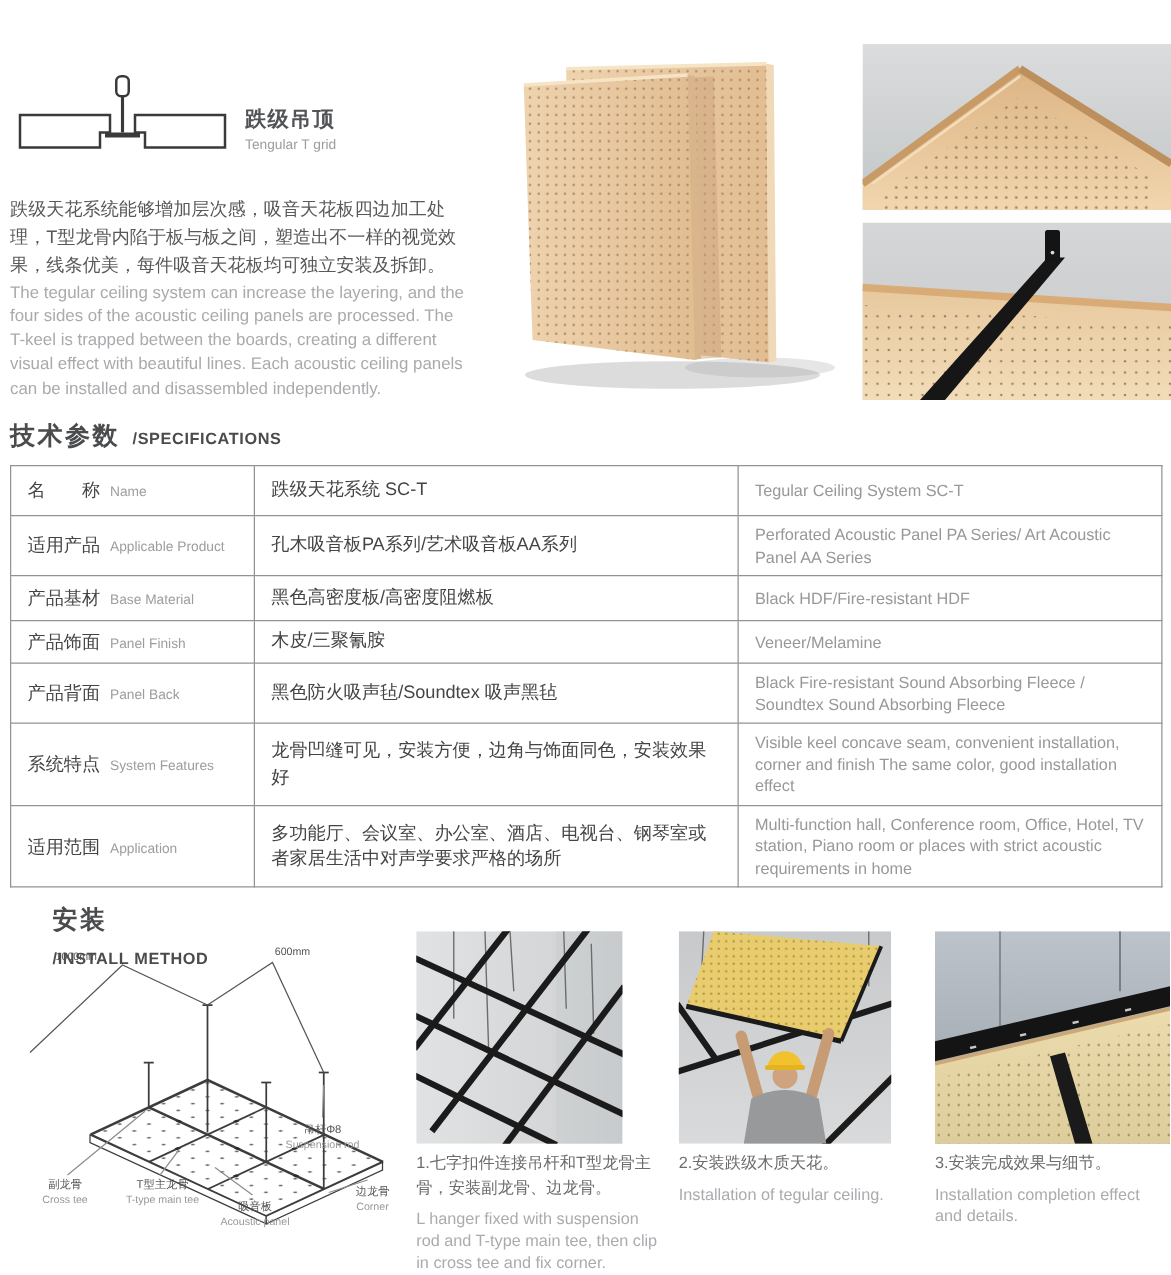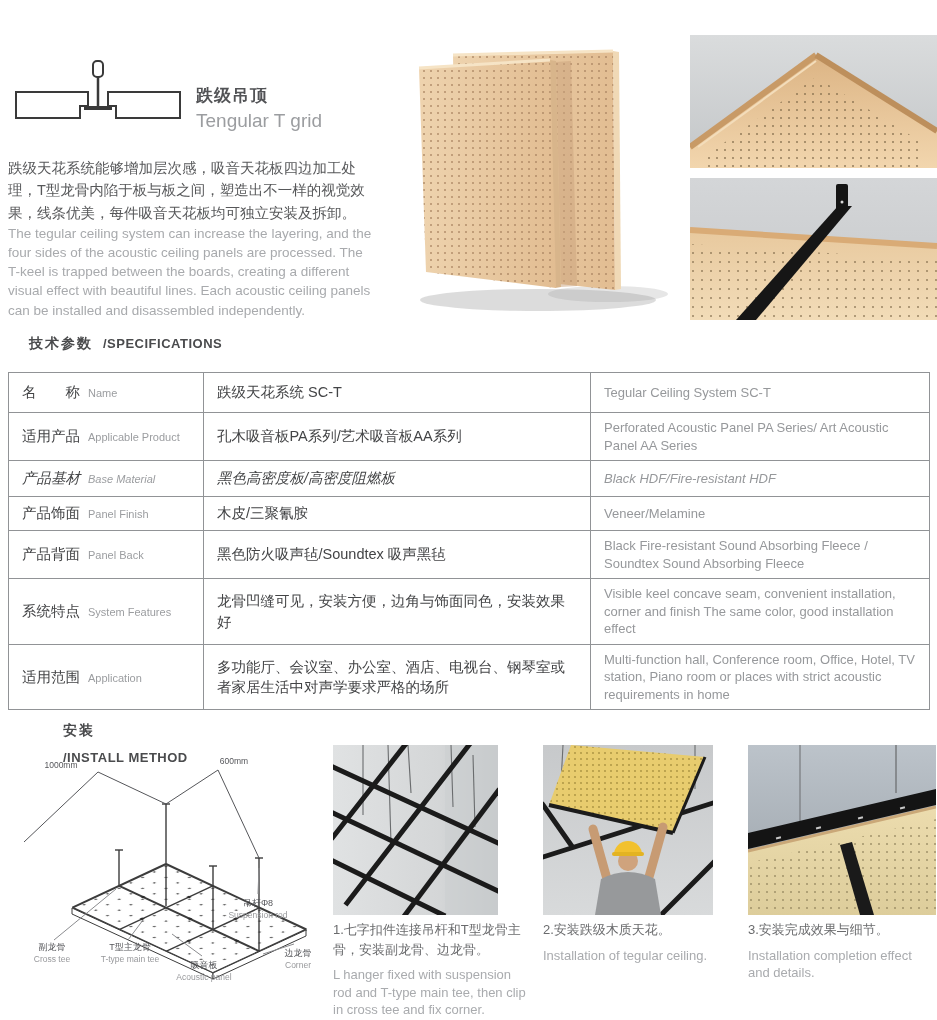--- a/index.html
+++ b/index.html
@@ -2,38 +2,38 @@
 <html><head>
 <meta charset="utf-8">
 <style>
   html,body{margin:0;padding:0;background:#ffffff;}
   .page{position:relative;width:937px;height:1020px;background:#fff;overflow:hidden;
         font-family:"Liberation Sans","DejaVu Sans",sans-serif;color:#58595b;border-radius:11px;}
   .abs{position:absolute;}
 
   
   .title-zh{font-size:17px;font-weight:700;color:#525356;letter-spacing:1px;}
-  .title-en{font-size:19px;color:#9b9da0;margin-top:3px;}
+  .title-en{font-size:11px;color:#9b9da0;margin-top:3px;}
   .desc-zh{font-size:14.5px;line-height:1.55;color:#57585a;width:374px;}
   .desc-en{font-size:13.5px;line-height:1.42;color:#a8aaad;width:370px;}
 
   
   .sec-head{display:flex;align-items:baseline;gap:10px;}
-  .sec-zh{font-size:14px;font-weight:700;color:#4a4b4d;letter-spacing:2px;margin-left:21px;}
+  .sec-zh{font-size:20px;font-weight:700;color:#4a4b4d;letter-spacing:2px;}
   .sec-en{font-size:13px;font-weight:700;color:#4a4b4d;letter-spacing:.5px;}
 
   
   table.spec{border-collapse:collapse;width:922px;table-layout:fixed;}
   table.spec td{border:1px solid #919396;vertical-align:middle;padding:6px 13px;}
   td.c1{width:168px;}
   td.c2{width:360px;font-size:14.5px;color:#434446;line-height:1.4;}
   td.c3{font-size:13px;color:#96989b;line-height:1.35;}
   .lzh{font-size:14.5px;color:#434446;}
   .len{font-size:11px;color:#9b9da0;margin-left:8px;}
-  tr.r1{height:40px;} tr.r2{height:37px;} tr.r3{height:36px;font-style:italic;} tr.r4{height:34px;}
+  tr.r1{height:40px;} tr.r2{height:37px;} tr.r3{height:36px;} tr.r4{height:34px;}
   tr.r5{height:41px;} tr.r6{height:37px;} tr.r7{height:53px;} tr.r8{height:50px;}
 
   
   .cap-zh{font-size:13px;color:#6a6b6d;line-height:1.5;}
   .cap-en{font-size:13px;color:#a9abae;line-height:1.35;margin-top:7px;}
 
   .dia-zh{font-size:9px;fill:#55565a;}
   .dia-en{font-size:8.5px;fill:#97989b;}
   .dim-txt{font-size:8.5px;fill:#55565a;}
 </style>

